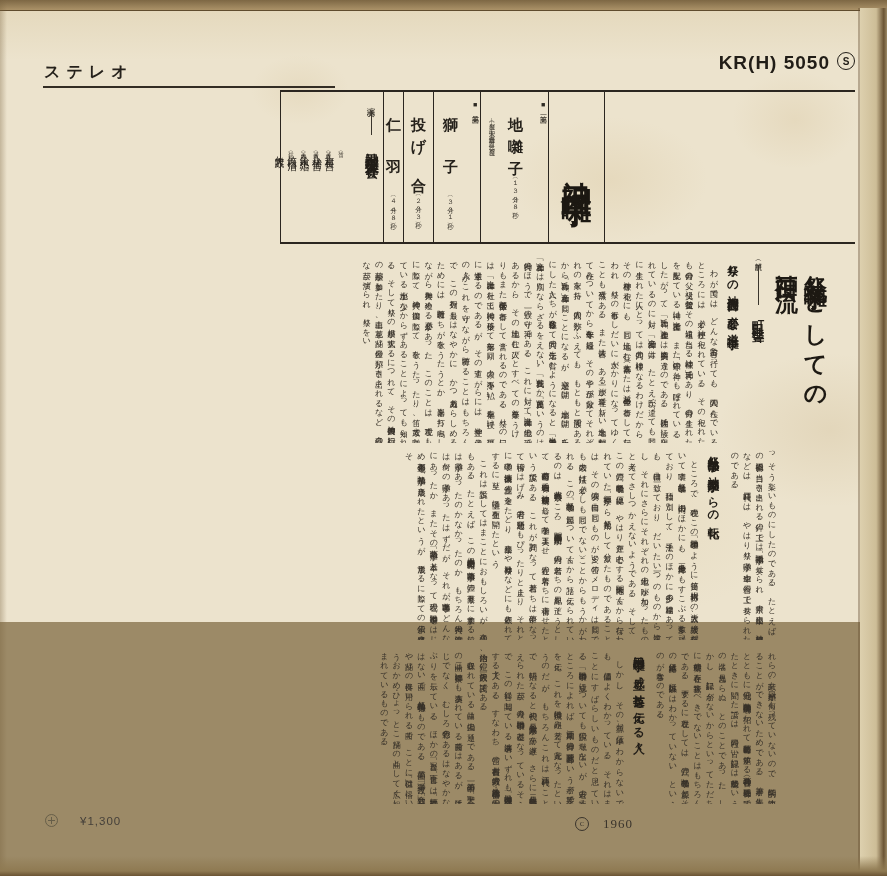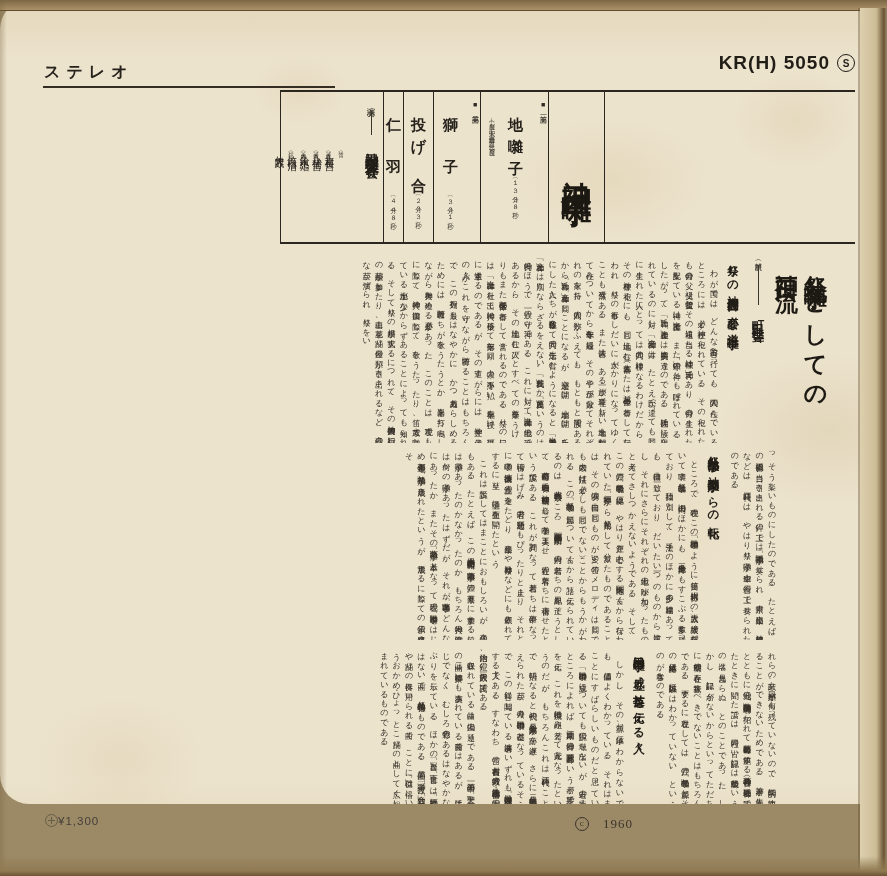--- a/index.html
+++ b/index.html
@@ -2,48 +2,47 @@
 <html><head>
 <meta charset="utf-8">
 <style>
   html,body{margin:0;padding:0;}
   body{
     width:887px;height:876px;position:relative;overflow:hidden;
     background:#9c8a67;
     font-family:"Liberation Serif","DejaVu Serif",serif;
   }
   .sleeve{
-    position:absolute;left:0;top:0;width:887px;height:804px;
+    position:absolute;left:0;top:0;width:887px;height:622px;
     background:
       radial-gradient(140px 90px at 610px 180px, rgba(196,166,106,.16), rgba(196,166,106,0) 70%),
       radial-gradient(90px 70px at 795px 120px, rgba(190,158,98,.14), rgba(190,158,98,0) 70%),
       radial-gradient(200px 140px at 640px 520px, rgba(200,172,112,.10), rgba(200,172,112,0) 70%),
       radial-gradient(120px 90px at 120px 760px, rgba(188,158,100,.12), rgba(188,158,100,0) 70%),
       radial-gradient(70px 50px at 300px 90px, rgba(190,160,100,.12), rgba(190,160,100,0) 70%),
       radial-gradient(160px 110px at 830px 430px, rgba(178,148,92,.16), rgba(178,148,92,0) 70%),
       linear-gradient(180deg,#e3d7ba 0,#ece3cd 60px,#ece3cd 780px,#e0d3b2 876px);
-    border-radius: 29px;
   }
   
   .edge-top{position:absolute;left:0;top:0;width:887px;height:10px;
     background:linear-gradient(180deg,#7d6744,#ab9268);border-bottom:1px solid #5f4c2e;}
   .edge-right-line{position:absolute;left:858px;top:8px;width:2px;height:862px;background:rgba(96,74,44,.38);}
   .edge-right-strip{position:absolute;left:860px;top:8px;width:27px;height:868px;
     background:linear-gradient(90deg,#ddd0ae,#cdbd97 60%,#6b5434 88%,#9c8a67);}
   .edge-bottom{position:absolute;left:0;top:856px;width:887px;height:20px;
     background:linear-gradient(180deg,rgba(143,122,82,0),#8f7a52 75%,#6b5434);}
   .edge-left{position:absolute;left:0;top:0;width:7px;height:876px;background:linear-gradient(90deg,rgba(120,98,62,.35),rgba(120,98,62,0));}
 
   
   .stereo{position:absolute;left:44px;top:62px;font-family:"Liberation Sans","DejaVu Sans",sans-serif;
     font-weight:bold;font-size:16px;letter-spacing:6px;color:#25211b;}
   .stereo-rule{position:absolute;left:43px;top:86px;width:292px;height:2px;background:#332d24;}
 
   
-  .catalog{position:absolute;right:32px;top:52px;display:flex;align-items:center;gap:7px;
+  .catalog{position:absolute;right:32px;top:52px;display:flex;gap:7px;
     font-family:"Liberation Sans","DejaVu Sans",sans-serif;font-weight:bold;font-size:19px;
     letter-spacing:1px;color:#211d17;}
   .circle-s{display:inline-flex;align-items:center;justify-content:center;width:16px;height:16px;
     border:1.8px solid #211d17;border-radius:50%;font-size:10px;letter-spacing:0;}
 
   
   .titlebox{position:absolute;left:280px;top:90px;width:575px;height:150px;
     border-top:2px solid #2b2620;border-bottom:2px solid #2b2620;
     display:flex;flex-direction:row;}
   .cells{display:flex;flex-direction:row;border-left:1.5px solid #2b2620;height:150px;}
@@ -93,21 +92,21 @@
   #band3{left:36px;top:647px;width:741px;height:157px;}
 
   .headline-wrap{margin-left:10px;}
   .headline-l1,.headline-l2{font-size:23px;font-weight:bold;letter-spacing:5px;
     color:#1d1913;line-height:29px;}
   .author-col{width:16px;line-height:15px;margin-right:6px;}
   .kaisetsu{font-size:7px;letter-spacing:1px;color:#2e2a23;}
   .author-name{font-size:12.5px;font-weight:bold;letter-spacing:3px;color:#221e18;}
 
   
-  .price-row{position:absolute;left:45px;top:814px;display:flex;align-items:center;}
+  .price-row{position:absolute;left:45px;top:814px;display:flex;align-items:center;gap:22px;}
   .seal{width:11px;height:11px;border:1px solid #55503f;border-radius:50%;position:relative;opacity:.75;}
   .seal::before{content:"";position:absolute;left:1.5px;top:4.5px;width:7px;height:1px;background:#55503f;}
   .seal::after{content:"";position:absolute;left:4.5px;top:1.5px;width:1px;height:7px;background:#55503f;}
   .price{font-family:"Liberation Sans","DejaVu Sans",sans-serif;font-size:11.5px;
     letter-spacing:1px;color:#45403a;}
   .publisher-wrap{position:absolute;left:393px;top:809px;}
   .publisher{font-family:"Liberation Sans","DejaVu Sans",sans-serif;font-weight:bold;
     font-size:15px;letter-spacing:2.5px;color:#26221c;}
   .notice{font-size:6px;letter-spacing:.5px;color:#a4643f;margin-top:3px;}
   .company-row{position:absolute;left:575px;top:816px;display:flex;align-items:center;gap:14px;

